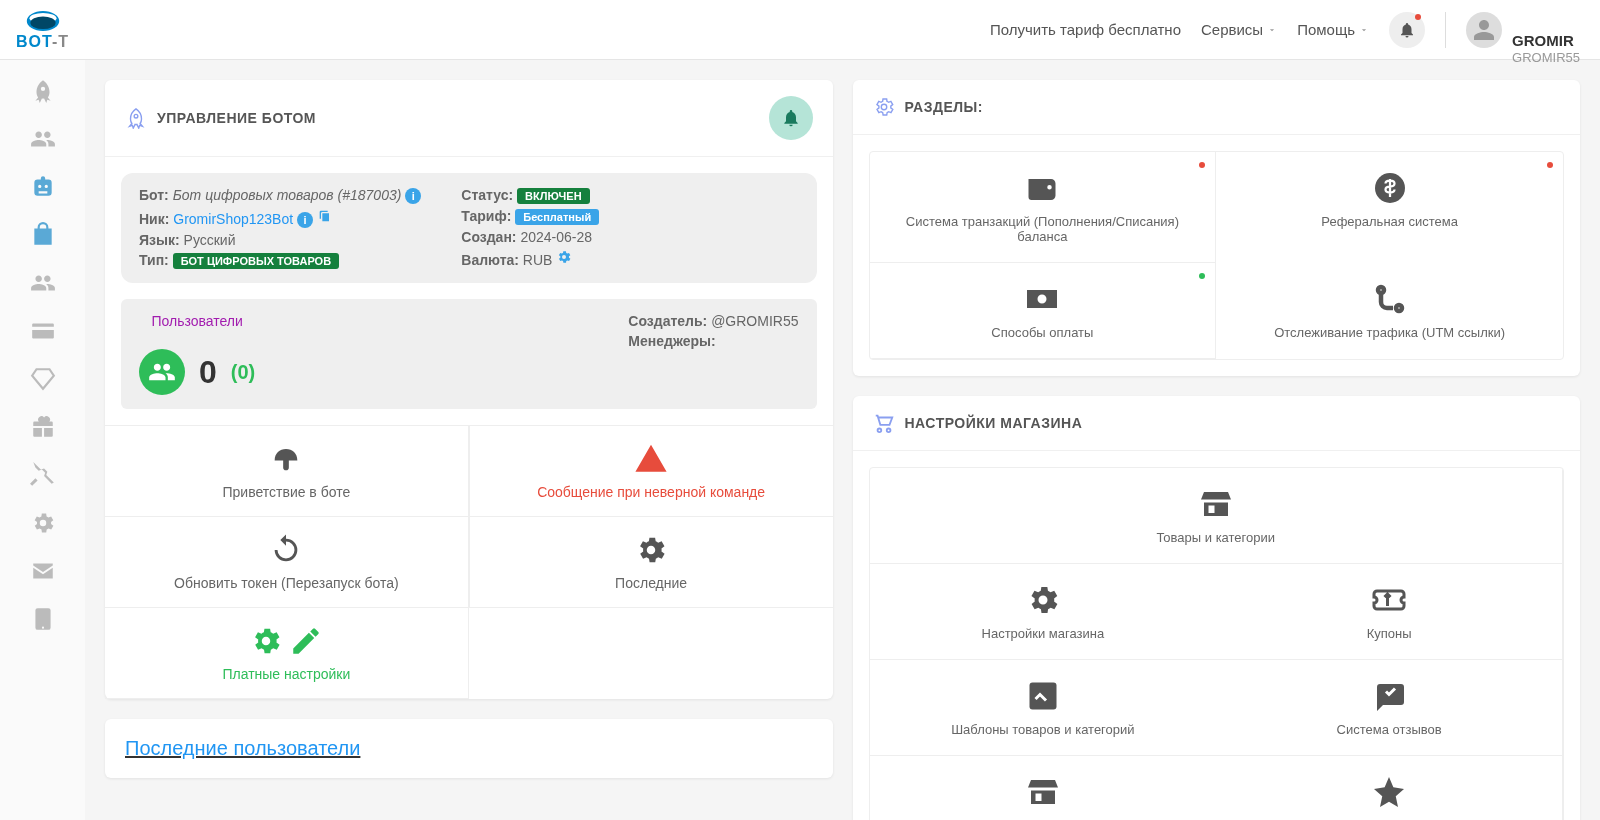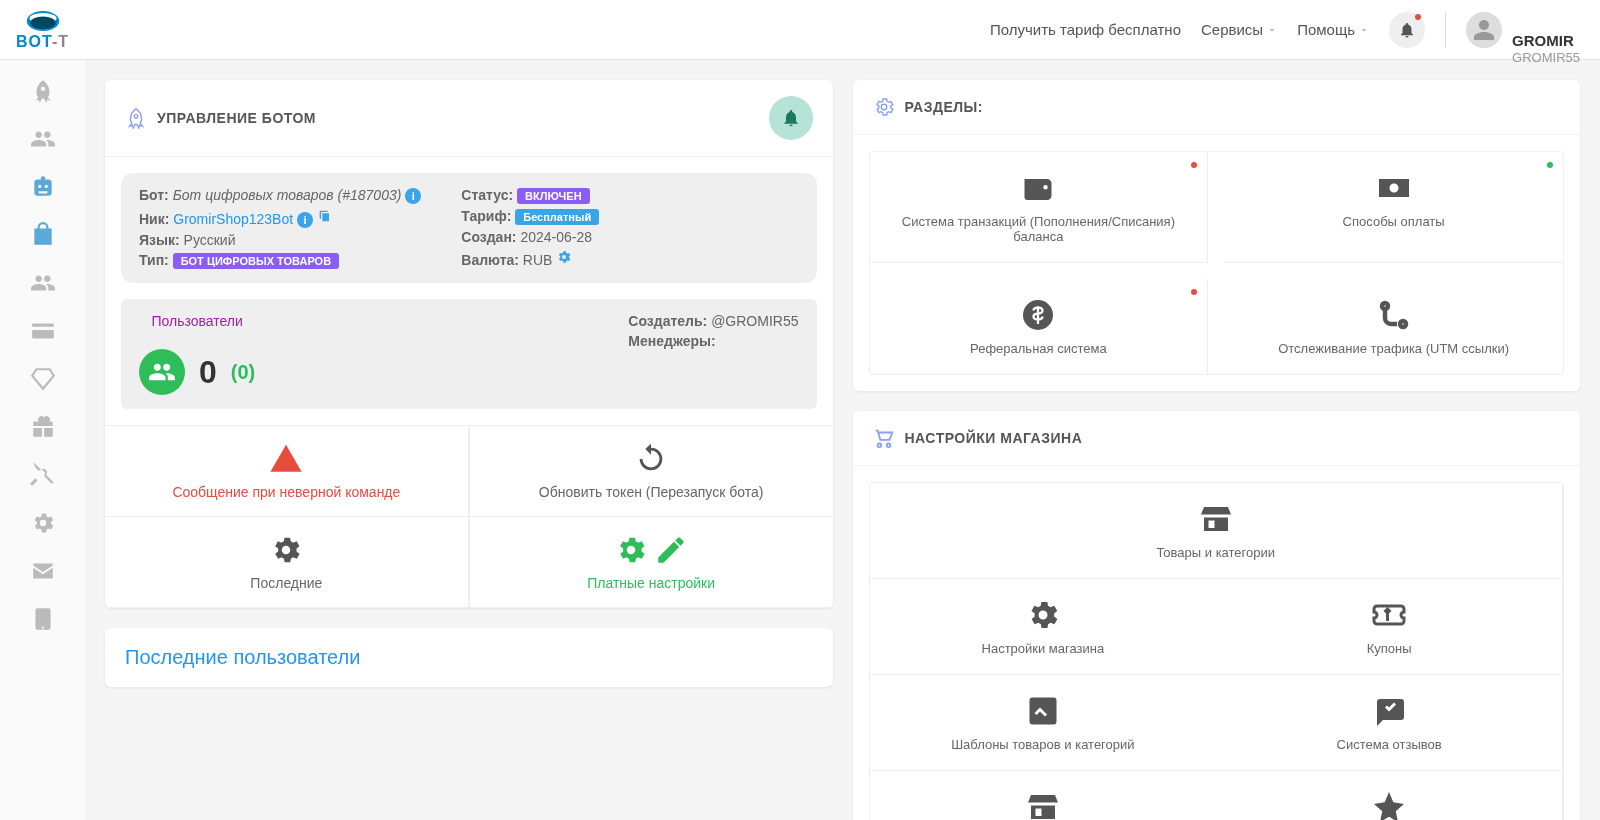--- a/index.html
+++ b/index.html
@@ -36,21 +36,21 @@
 .card-header { display: flex; align-items: center; padding: 16px 20px; border-bottom: 1px solid #f0f0f0; gap: 10px; }
 .card-header svg { width: 22px; height: 22px; }
 .card-header .title { font-weight: 600; color: #555; letter-spacing: 0.5px; font-size: 14px; }
 .header-alert { margin-left: auto; width: 44px; height: 44px; border-radius: 50%; background: #b5e4d7; display: flex; align-items: center; justify-content: center; }
 .header-alert svg { width: 20px; height: 20px; fill: #1a7a5e; }
 .info-box { margin: 16px; background: #efefef; border-radius: 12px; padding: 14px 18px; display: flex; gap: 40px; font-size: 14px; color: #666; }
 .info-col { display: flex; flex-direction: column; gap: 4px; }
 .info-row b { color: #666; }
 .info-row .link { color: #2196F3; }
 .badge { display: inline-block; padding: 2px 8px; border-radius: 3px; font-size: 11px; font-weight: bold; color: #fff; }
-.badge.green { background: #8b5cf6; }
+.badge.green { background: #15803d; }
 .badge.blue { background: #3aa4e8; }
 .info-icon { display: inline-flex; width: 16px; height: 16px; border-radius: 50%; background: #3aa4e8; color: #fff; align-items: center; justify-content: center; font-size: 11px; font-weight: bold; }
 .copy-icon { display: inline-flex; width: 16px; height: 16px; }
 .copy-icon svg { width: 16px; height: 16px; fill: #3aa4e8; }
 .gear-sm { display: inline-flex; width: 16px; height: 16px; }
 .gear-sm svg { width: 16px; height: 16px; fill: #3aa4e8; }
 .users-box { margin: 0 16px 16px 16px; background: #efefef; border-radius: 6px; padding: 14px 18px; display: flex; gap: 40px; align-items: flex-start; font-size: 14px; color: #666; }
 .users-left { display: flex; align-items: center; gap: 14px; }
 .users-left .circle { width: 46px; height: 46px; border-radius: 50%; background: #2ebd59; display: flex; align-items: center; justify-content: center; }
 .users-left .circle svg { width: 28px; height: 28px; fill: #fff; }
@@ -62,29 +62,29 @@
 .tile:nth-child(odd) { border-left: none; }
 .tile:nth-child(even) { border-right: none; }
 .tile svg { width: 34px; height: 34px; fill: #555; }
 .tile .tile-icons { display: flex; gap: 6px; align-items: center; }
 .tile.red-text { color: #e74c3c; }
 .tile.red-text svg { fill: #e74c3c; }
 .tile.green-text { color: #2ebd59; }
 .tile.green-text svg { fill: #2ebd59; }
 .tile-label { font-size: 14px; color: inherit; }
 .tile:not(.red-text):not(.green-text) .tile-label { color: #666; }
-.section-grid { display: grid; grid-template-columns: 1fr 1fr; gap: 16px; margin: 16px; border: 1px solid #eee; border-radius: 4px; overflow: hidden; }
+.section-grid { display: grid; grid-template-columns: 1fr 1fr; gap: 0; margin: 16px; border: 1px solid #eee; border-radius: 4px; overflow: hidden; }
 .section-tile { padding: 18px 10px; text-align: center; border-right: 1px solid #eee; border-bottom: 1px solid #eee; cursor: pointer; display: flex; flex-direction: column; align-items: center; gap: 8px; position: relative; }
 .section-tile:nth-child(2n) { border-right: none; }
 .section-tile .st-icon { width: 36px; height: 36px; fill: #555; }
 .section-tile .st-label { font-size: 13px; color: #666; }
 .status-dot { position: absolute; top: 10px; right: 10px; width: 6px; height: 6px; border-radius: 50%; }
 .status-dot.red { background: #e74c3c; }
 .status-dot.green { background: #2ebd59; }
-.last-users { padding: 18px 20px; }
+.last-users { padding: 18px 20px; text-decoration: underline; }
 .last-users-title { color: #2196F3; font-size: 20px; font-weight: 400; }
 .shop-grid { display: grid; grid-template-columns: 1fr 1fr; gap: 0; margin: 16px; border: 1px solid #eee; border-radius: 4px; overflow: hidden; }
 .shop-grid .full { grid-column: 1 / -1; }
 </style>
 </head>
 <body>
 
 <svg width="0" height="0" style="position:absolute">
 <defs>
 <symbol id="i-bell" viewBox="0 0 24 24">
@@ -336,20 +336,26 @@
               <span class="num">0</span>
               <span class="paren">(0)</span>
             </div>
           </div>
           <div class="info-col" style="margin-left:auto">
             <div><b>Создатель:</b> <span>@GROMIR55</span></div>
             <div><b>Менеджеры:</b></div>
           </div>
         </div>
         <div class="tile-grid">
+          <div class="tile">
+            <svg>
+                <use href="#i-wave"></use>
+              </svg>
+            <span class="tile-label">Приветствие в боте</span>
+          </div>
           <div class="tile red-text">
             <svg>
                 <use href="#i-warn"></use>
               </svg>
             <span class="tile-label">Сообщение при неверной команде</span>
           </div>
           <div class="tile">
             <svg>
                 <use href="#i-refresh"></use>
               </svg>
@@ -391,33 +397,33 @@
           <span class="title">РАЗДЕЛЫ:</span>
         </div>
         <div class="section-grid">
           <div class="section-tile">
             <span class="status-dot red"></span>
             <svg class="st-icon">
                 <use href="#i-wallet"></use>
               </svg>
             <span class="st-label">Система транзакций (Пополнения/Списания) баланса</span>
           </div>
-          <div class="section-tile">
-            <span class="status-dot green"></span>
-            <svg class="st-icon">
-                <use href="#i-money"></use>
-              </svg>
-            <span class="st-label">Способы оплаты</span>
-          </div>
           <div class="section-tile" style="border-bottom:none">
             <span class="status-dot red"></span>
             <svg class="st-icon">
                 <use href="#i-dollar"></use>
               </svg>
             <span class="st-label">Реферальная система</span>
+          </div>
+          <div class="section-tile">
+            <span class="status-dot green"></span>
+            <svg class="st-icon">
+                <use href="#i-money"></use>
+              </svg>
+            <span class="st-label">Способы оплаты</span>
           </div>
           <div class="section-tile" style="border-bottom:none">
             <svg class="st-icon" style="color:#555">
                 <use href="#i-route"></use>
               </svg>
             <span class="st-label">Отслеживание трафика (UTM ссылки)</span>
           </div>
         </div>
       </div>
 

